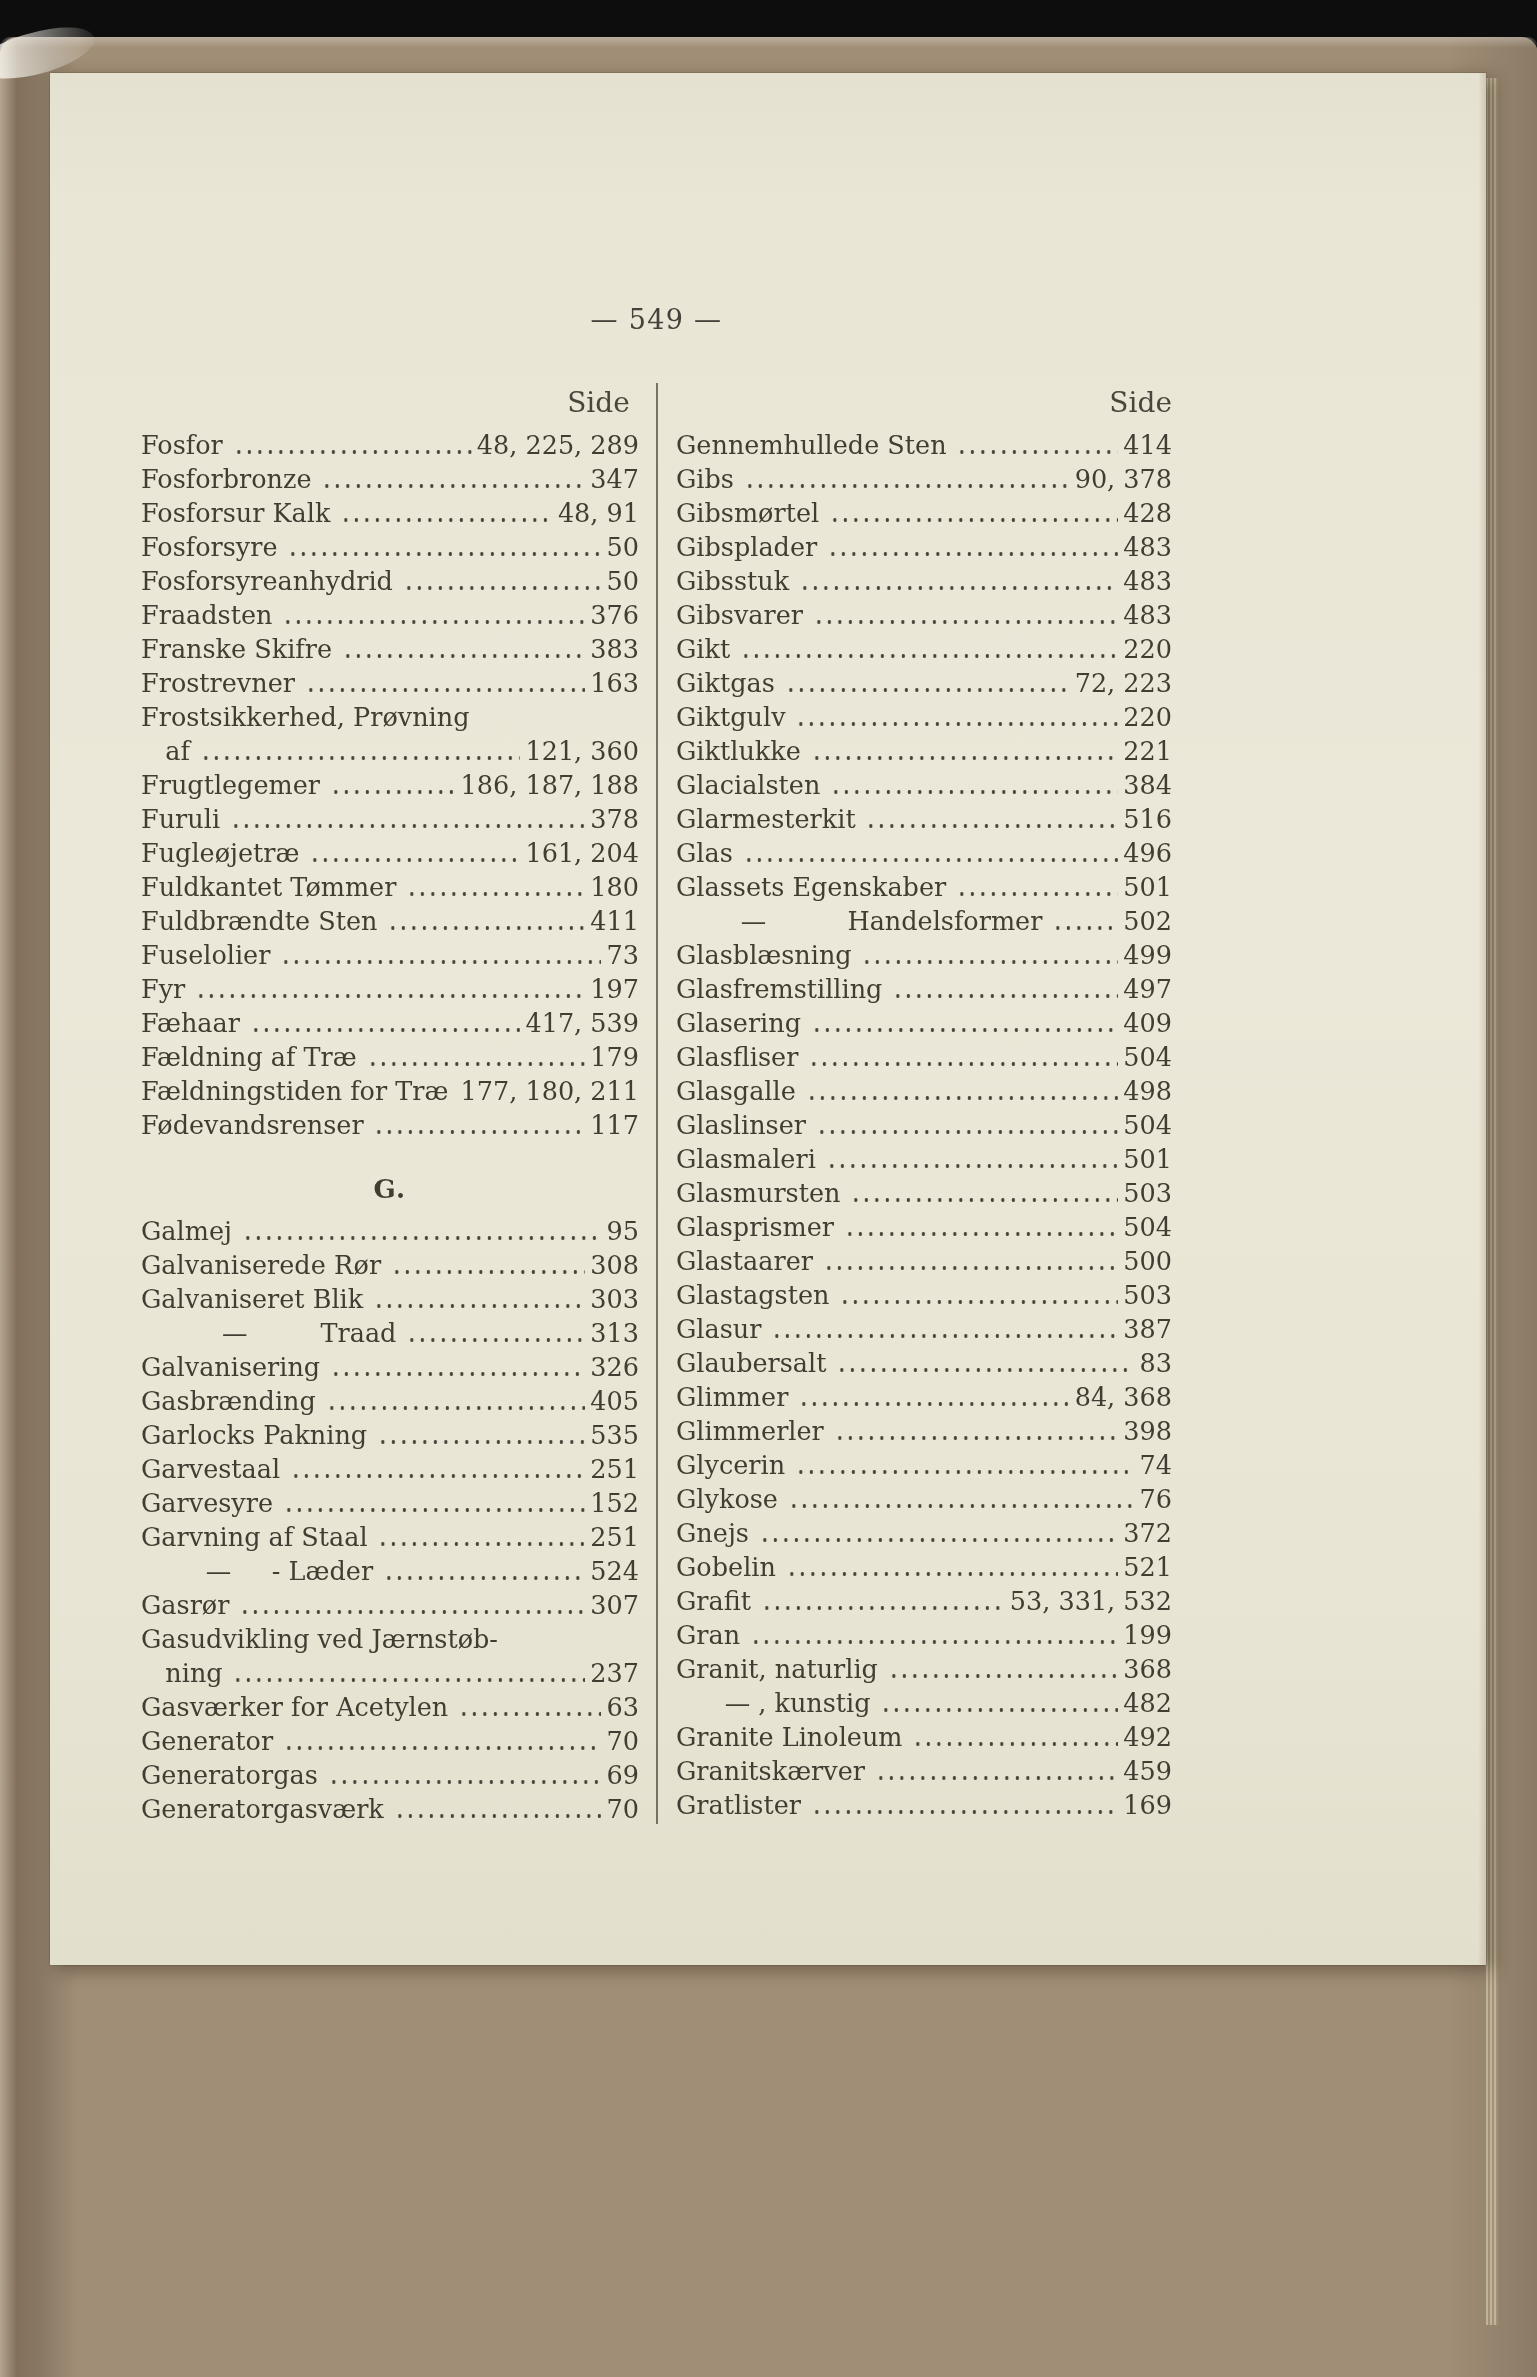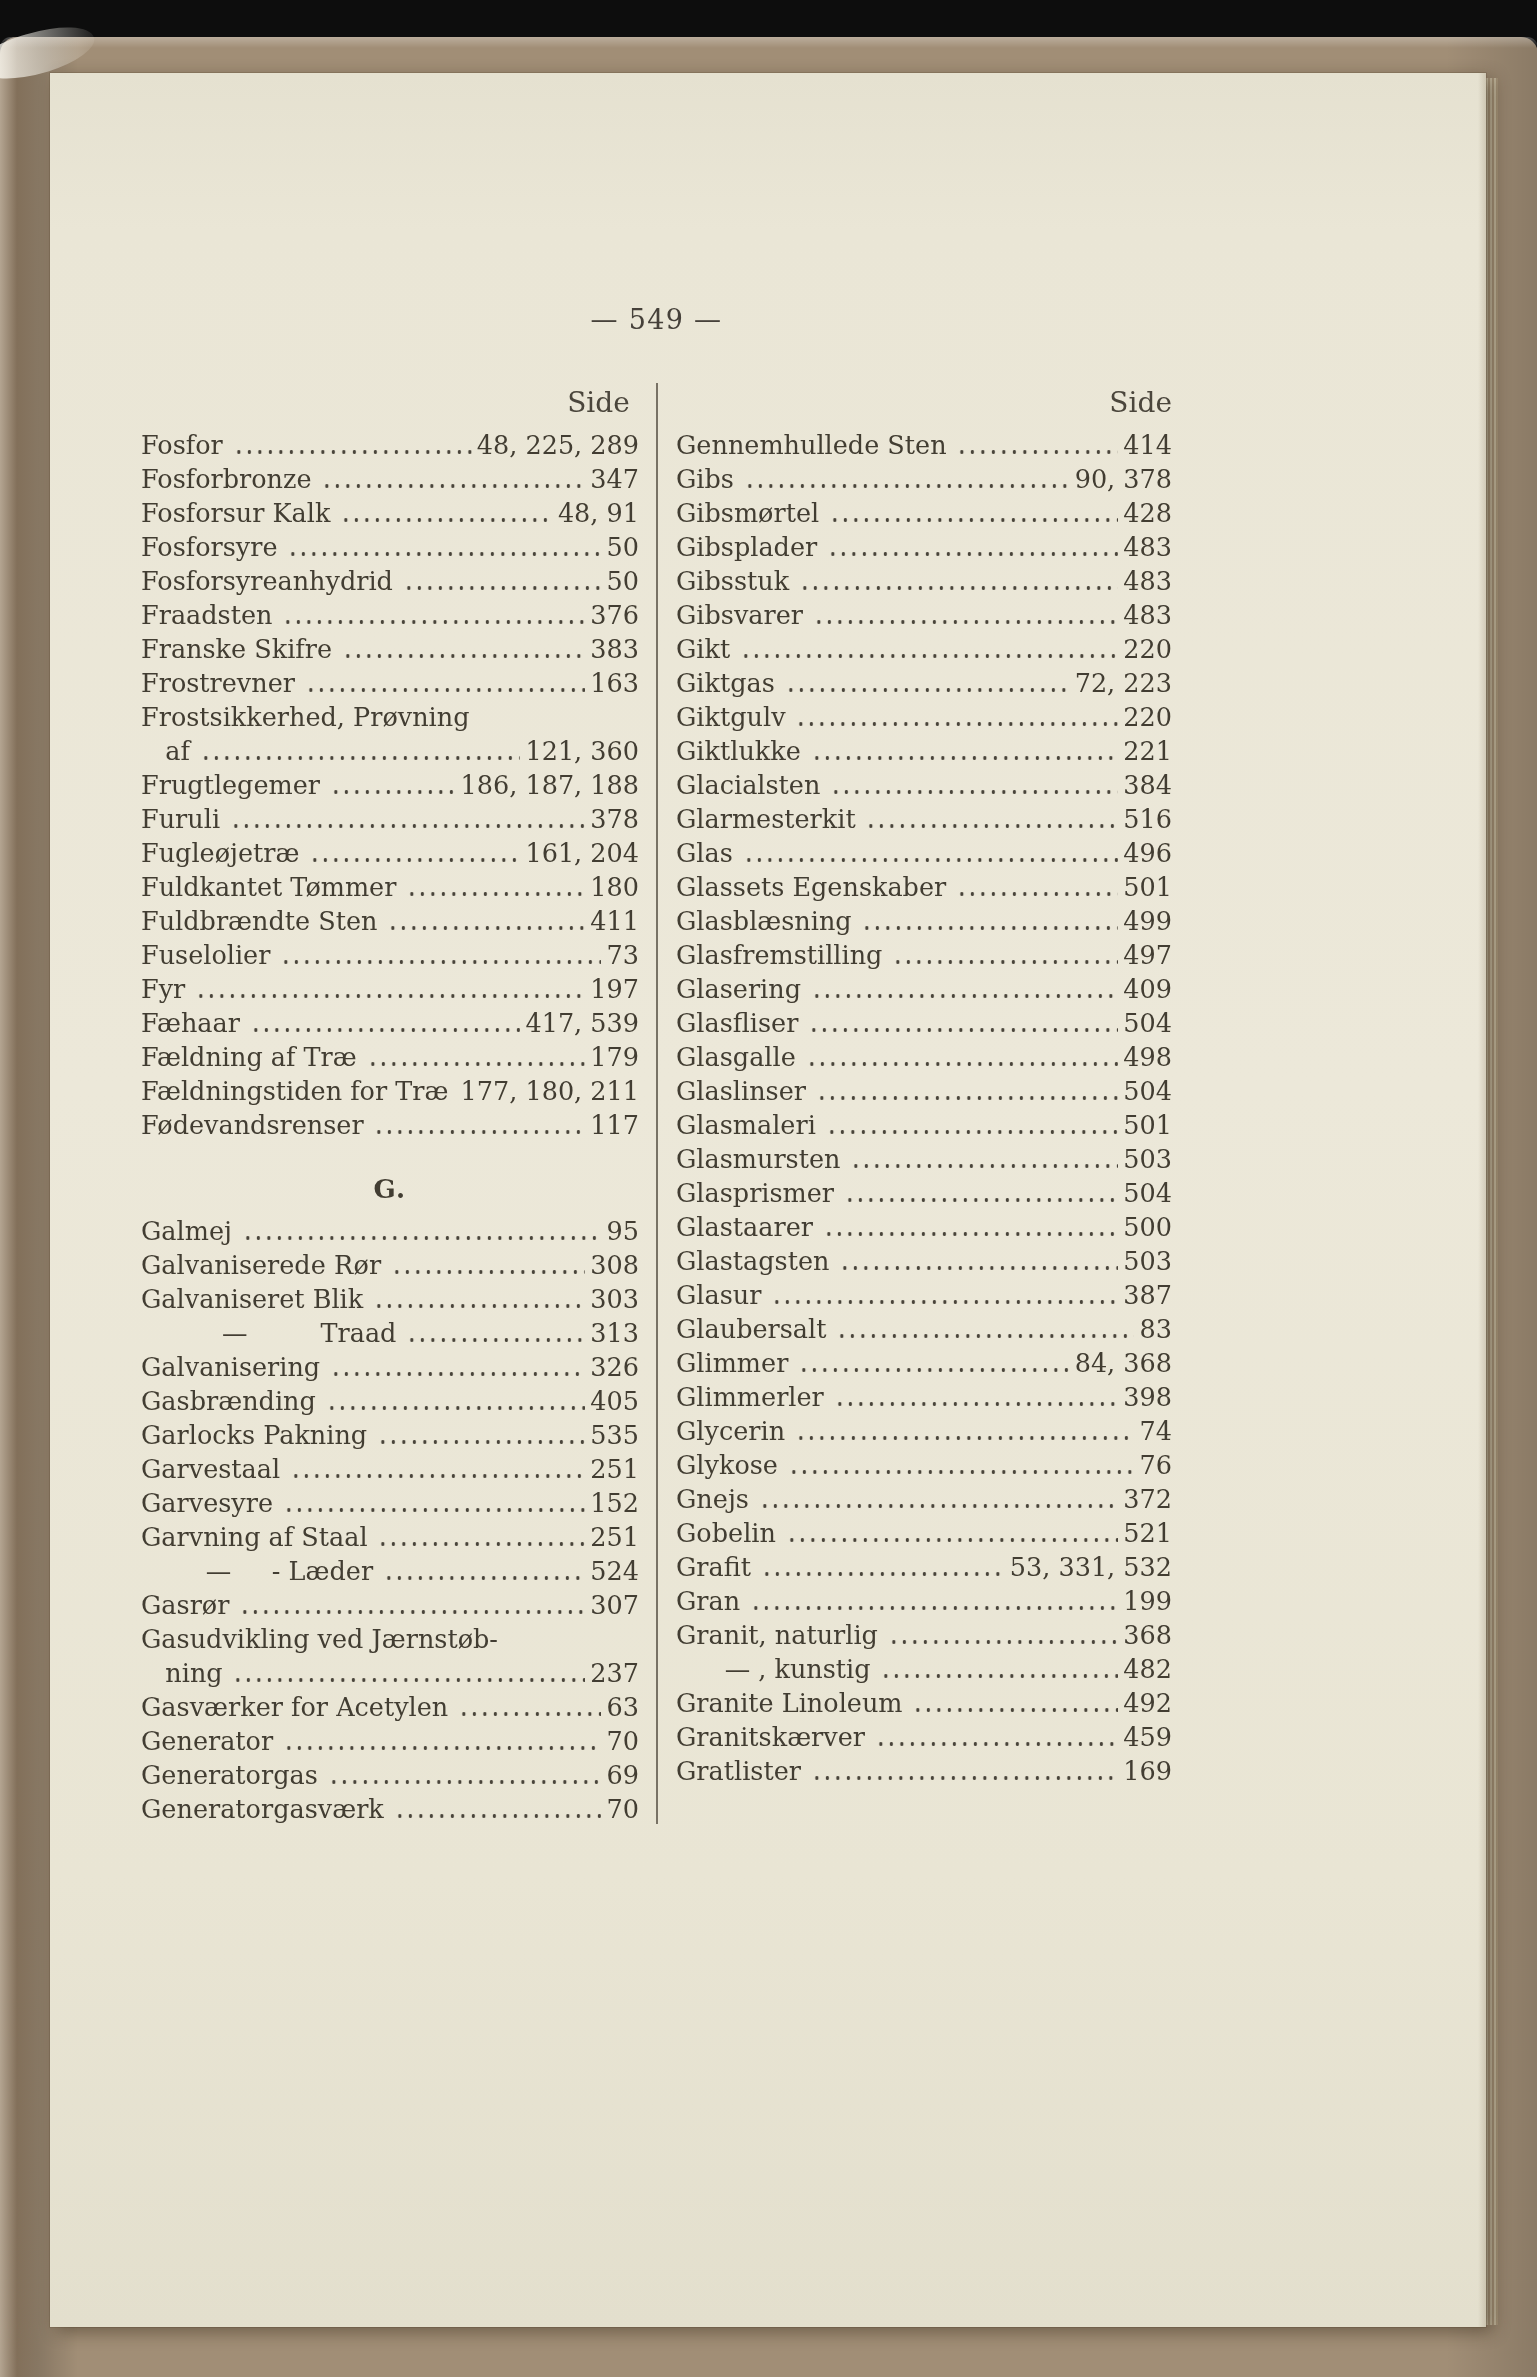--- a/index.html
+++ b/index.html
@@ -39,21 +39,21 @@
 
   
   .page-edge {
     position: absolute; left: 1486px; top: 78px; width: 11.8px; height: 2247px;
     background: repeating-linear-gradient(90deg, #cdc3a9 0 2px, #a6957a 2px 3.9px);
     opacity: 0.75;
   }
 
   
   .page {
-    position: absolute; left: 50px; top: 73px; width: 1436px; height: 2254px;
+    position: absolute; left: 50px; top: 73px; width: 1436px; height: 1892px;
     background: linear-gradient(180deg, #e5e1d0 0%, #eae6d6 7%, #ece8d9 45%, #e9e5d4 80%, #e3dfcd 100%);
     box-shadow: 6.5px 5.2px 17px rgba(40,28,14,0.45), 0 0 0 0.7px rgba(95,80,58,0.35);
     text-decoration: underline;
   }
   .page::before {
     content: ""; position: absolute; right: 0; top: 0; bottom: 0; width: 7.8px;
     background: linear-gradient(90deg, rgba(120,100,70,0), rgba(120,100,70,0.22));
   }
 
   .content { position: absolute; left: 91px; top: 230px; width: 1031px; color: #423d32; }
@@ -371,20 +371,25 @@
                 <span class="entry-label">Glas</span>
                 <span class="leader"></span>
                 <span class="entry-page">496</span>
               </div>
               <div class="entry-row">
                 <span class="entry-label">Glassets Egenskaber</span>
                 <span class="leader"></span>
                 <span class="entry-page">501</span>
               </div>
               <div class="entry-row">
+                <span class="entry-label">        —          Handelsformer</span>
+                <span class="leader"></span>
+                <span class="entry-page">502</span>
+              </div>
+              <div class="entry-row">
                 <span class="entry-label">Glasblæsning</span>
                 <span class="leader"></span>
                 <span class="entry-page">499</span>
               </div>
               <div class="entry-row">
                 <span class="entry-label">Glasfremstilling</span>
                 <span class="leader"></span>
                 <span class="entry-page">497</span>
               </div>
               <div class="entry-row">

